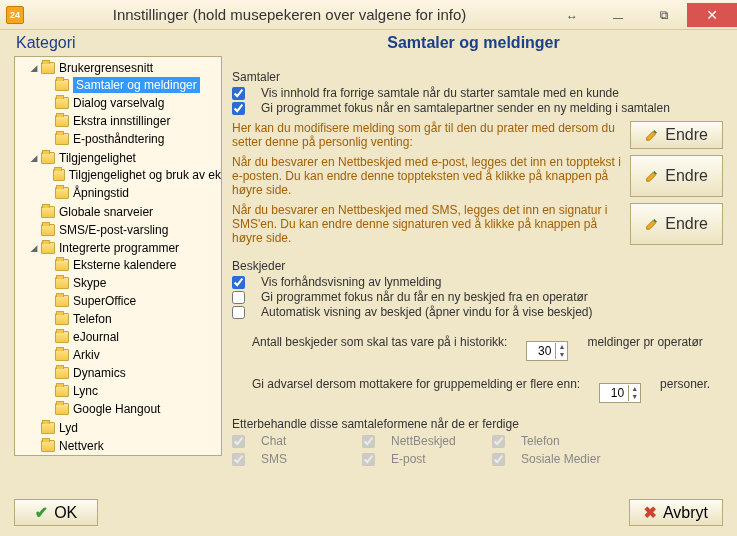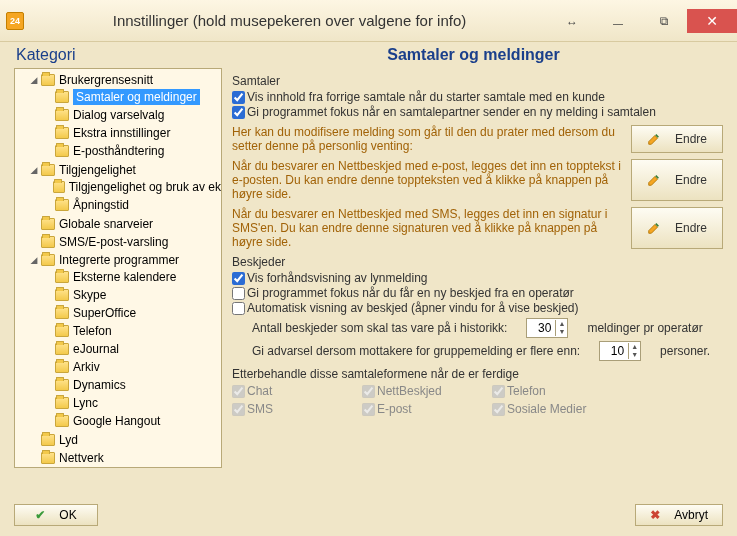--- a/index.html
+++ b/index.html
@@ -1,20 +1,20 @@
 <!DOCTYPE html>
 <html><head>
 <meta charset="utf-8">
 <style>
   * { box-sizing: border-box; }
   html, body { margin: 0; padding: 0; font-family: "Segoe UI", Tahoma, sans-serif; font-size: 12px; }
   body { background: #f0e6c8; width: 737px; height: 536px; overflow: hidden; }
 
   
-  .titlebar { height: 42px; background: linear-gradient(#fdf6e3, #f0e6c8); display: flex; align-items: center; border-bottom: 1px solid #d8caa0; }
+  .titlebar { height: 30px; background: linear-gradient(#fdf6e3, #f0e6c8); display: flex; align-items: center; border-bottom: 1px solid #d8caa0; }
   .titlebar .appicon { width: 18px; height: 18px; margin: 0 6px; background: #f5a623; border: 1px solid #c47f00; display:flex; align-items:center; justify-content:center; color:#fff; font-size:9px; font-weight:bold; border-radius:2px; }
   .titlebar .title { flex: 1; text-align: center; font-size: 15px; color: #333; }
   .titlebar .winbtns { display: flex; }
   .winbtn { width: 46px; height: 24px; display: flex; align-items: center; justify-content: center; font-size: 14px; color: #444; }
   .winbtn.close { background: #d9534f; color: #fff; width: 50px; height:24px; }
   .winbtn.restore::before { content:"⧉"; font-size:12px; }
   .winbtn.min::before { content:"—"; font-size:10px; position:relative; top:3px;}
   .winbtn.move::before { content:"↔"; font-size:12px;}
 
   
@@ -35,33 +35,33 @@
   .folder { width:14px; height:12px; display:inline-block; background: linear-gradient(#ffe28a,#f3c94b); border:1px solid #caa63b; border-radius:1px; margin-right:2px; position:relative; }
   .folder::before { content:""; position:absolute; top:-3px; left:0; width:6px; height:3px; background:#f3c94b; border:1px solid #caa63b; border-bottom:none; border-radius:1px 1px 0 0; }
   .tree .sel { background:#3399ff; color:#fff; padding:0 3px; }
 
   
   .treebox::-webkit-scrollbar { height:16px; width:16px; }
   .treebox::-webkit-scrollbar-track { background:#efe9d2; }
   .treebox::-webkit-scrollbar-thumb { background:#d6cba6; border:1px solid #b8a978; }
 
   
-  .group-title { font-weight: normal; color:#333; margin: 6px 0 2px 0; }
-  .chk { display:flex; align-items:flex-start; gap:2px; margin:1px 0; }
+  .group-title { font-weight: normal; color:#333; margin: 14px 0 2px 0; }
+  .chk { display:flex; align-items:flex-start; gap:16px; margin:1px 0; }
   .chk input { margin:1px 0 0 0; width:13px; height:13px; accent-color:#2b6cd4; }
   .chk.disabled { color:#888; }
   .chk.disabled input { accent-color:#888; }
   .desc-row { display:flex; gap:8px; margin: 6px 0; }
   .desc-row .txt { flex:1; line-height:14px; color:#a16207; }
-  .btn { background: linear-gradient(#fefcf3,#ece2c0); border:1px solid #b8a978; padding: 3px 14px; display:flex; align-items:center; gap:14px; min-width:92px; justify-content:center; font-size:12px; cursor:pointer; }
+  .btn { background: linear-gradient(#fefcf3,#ece2c0); border:1px solid #b8a978; padding: 3px 14px; display:flex; align-items:center; gap:6px; min-width:92px; justify-content:center; font-size:16px; cursor:pointer; }
   .btn .pencil { width:14px; height:14px; display:inline-block; }
   .pencil svg { display:block; }
 
   .numfield { display:flex; align-items:center; gap:19px; margin:3px 0 3px 20px; }
-  .spinner { display:flex; align-items:center; background:#fff; border:1px solid #a99e78; height:20px; }
+  .spinner { display:flex; align-items:center; background:#fff; border:1px solid #a99e78; height:20px;margin-top:19px; }
   .spinner input { width:28px; border:none; text-align:right; padding:0 4px; font-size:12px; height:18px; }
   .spinner .arrows { display:flex; flex-direction:column; border-left:1px solid #a99e78; }
   .spinner .arrows span { font-size:7px; line-height:8px; padding:0 2px; color:#555; cursor:pointer; }
 
   .etter-grid { display:grid; grid-template-columns: 130px 130px 150px; row-gap:2px; margin-top:2px; }
 
   
   .footer { position:absolute; bottom:10px; left:14px; right:14px; display:flex; justify-content:space-between; }
   .footer .btn { min-width:84px; }
   .check-ico { color:#3a9a3a; font-weight:bold; }

